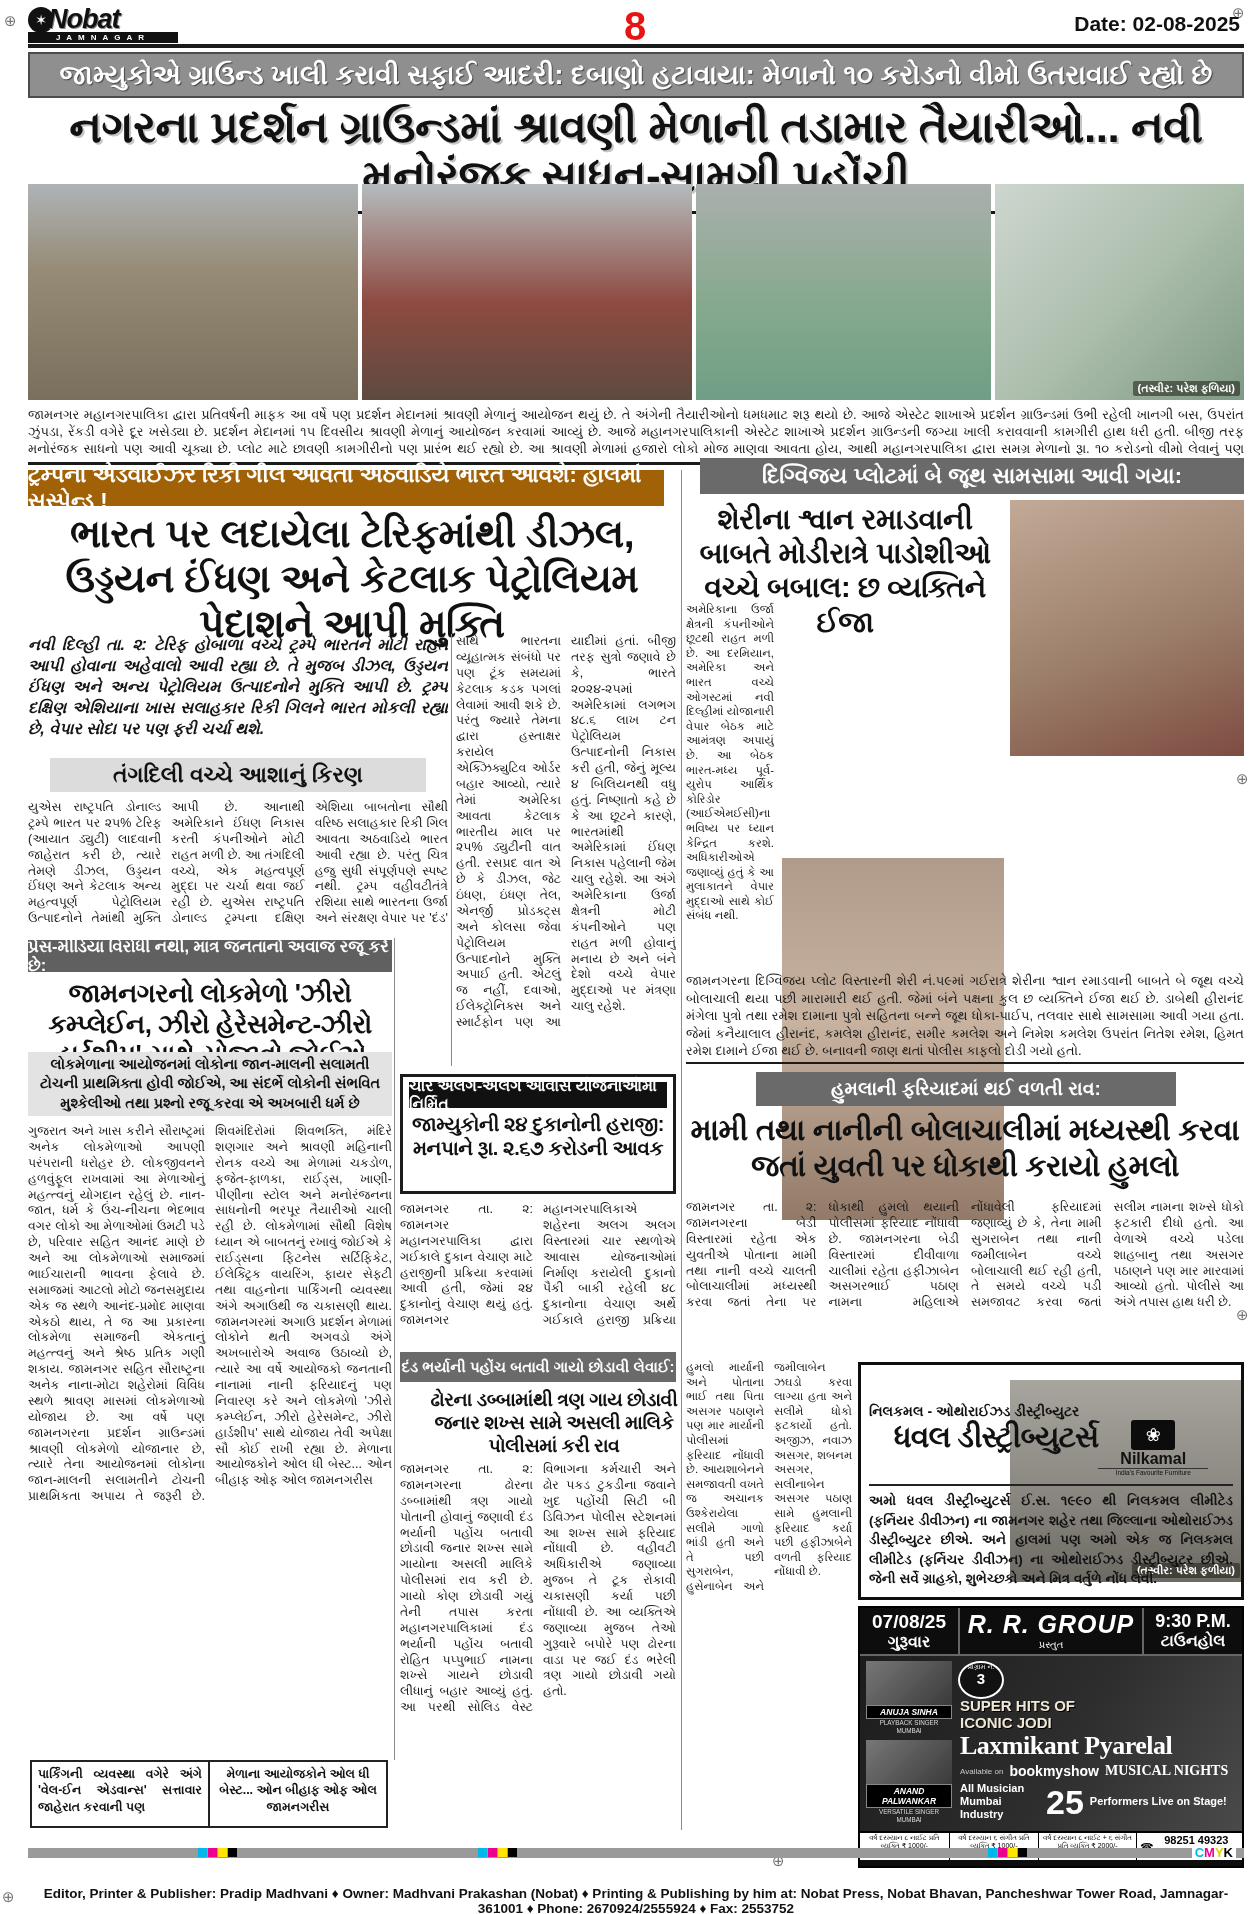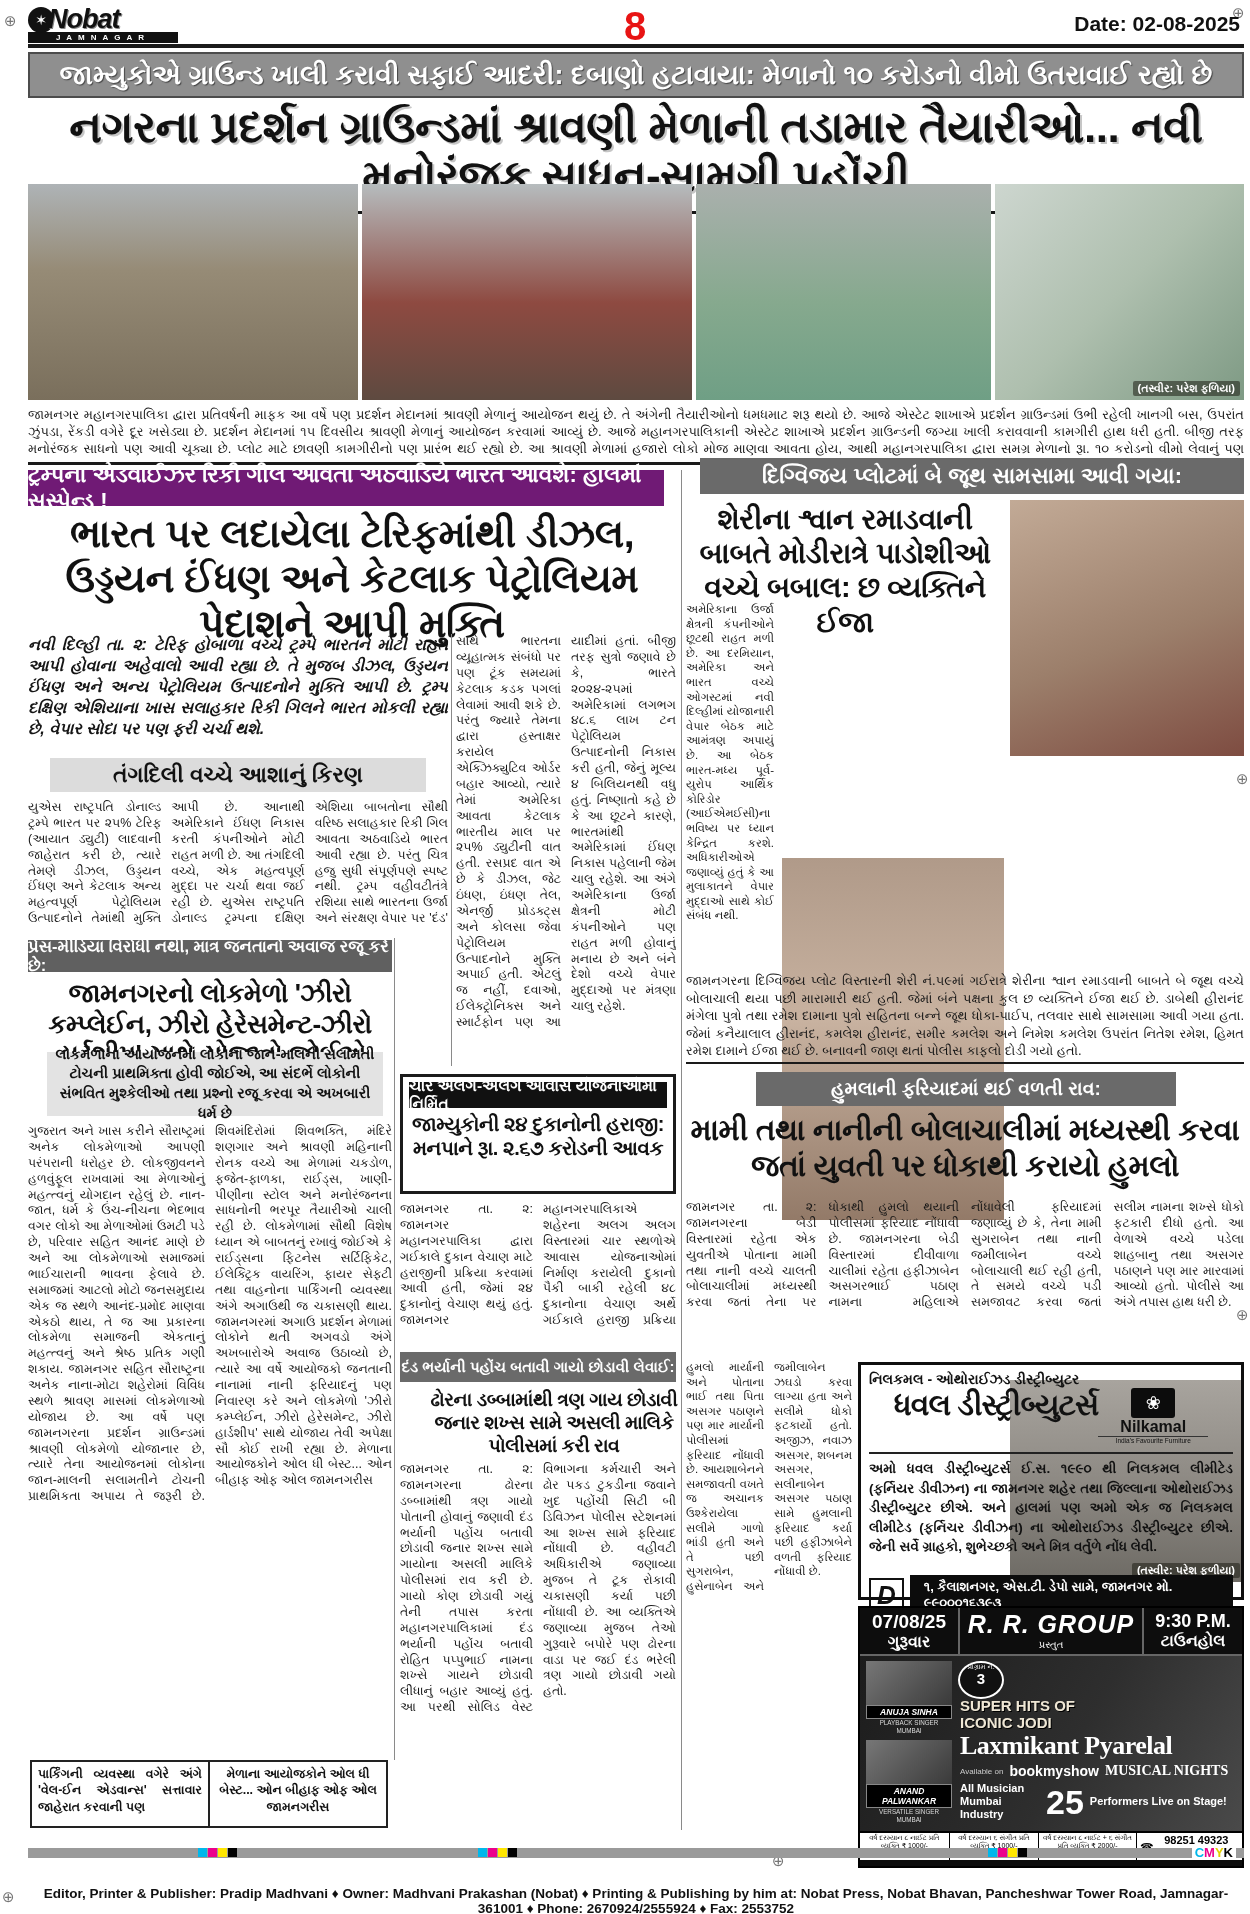--- a/index.html
+++ b/index.html
@@ -62,31 +62,31 @@
     <div class="photo" style="flex:0 0 330px;background:linear-gradient(180deg,#b6bcbe 0%,#8e4a41 55%,#5e4a40 100%);"></div>
     <div class="photo" style="flex:0 0 295px;background:linear-gradient(180deg,#aab0ad 0%,#86a98e 55%,#6f9f85 100%);"></div>
     <div class="photo" style="flex:1;background:linear-gradient(135deg,#cdd6cf 0%,#aebfae 50%,#7e9a84 100%);">
       <span class="credit">(તસ્વીર: પરેશ ફળિયા)</span>
     </div>
   </div>
 
   <div class="abs body-txt" style="left:28px;top:406px;width:1216px;height:52px;font-size:13px;line-height:1.32;">જામનગર મહાનગરપાલિકા દ્વારા પ્રતિવર્ષની માફક આ વર્ષે પણ પ્રદર્શન મેદાનમાં શ્રાવણી મેળાનું આયોજન થયું છે. તે અંગેની તૈયારીઓનો ધમધમાટ શરૂ થયો છે. આજે એસ્ટેટ શાખાએ પ્રદર્શન ગ્રાઉન્ડમાં ઉભી રહેલી ખાનગી બસ, ઉપરાંત ઝુંપડા, રેંકડી વગેરે દૂર ખસેડ્યા છે. પ્રદર્શન મેદાનમાં ૧૫ દિવસીય શ્રાવણી મેળાનું આયોજન કરવામાં આવ્યું છે. આજે મહાનગરપાલિકાની એસ્ટેટ શાખાએ પ્રદર્શન ગ્રાઉન્ડની જગ્યા ખાલી કરાવવાની કામગીરી હાથ ધરી હતી. બીજી તરફ મનોરંજક સાધનો પણ આવી ચૂક્યા છે. પ્લોટ માટે છાવણી કામગીરીનો પણ પ્રારંભ થઈ રહ્યો છે. આ શ્રાવણી મેળામાં હજારો લોકો મોજ માણવા આવતા હોય, આથી મહાનગરપાલિકા દ્વારા સમગ્ર મેળાનો રૂા. ૧૦ કરોડનો વીમો લેવાનું પણ આયોજન થયું છે. આ માટે દસ્તાવેજી કામગીરી ચાલી રહી છે.</div>
   <div class="abs rule-h" style="left:28px;top:462px;width:1216px;height:3px;"></div>
 
-  <div class="abs kicker" style="left:28px;top:470px;width:636px;height:36px;background:#701a75;font-size:22px;">ટ્રમ્પના એડવાઈઝર રિકી ગીલ આવતા અઠવાડિયે ભારત આવશે: હાલમાં સસ્પેન્ડ !</div>
+  <div class="abs kicker" style="left:28px;top:470px;width:636px;height:36px;background:#a16207;font-size:22px;">ટ્રમ્પના એડવાઈઝર રિકી ગીલ આવતા અઠવાડિયે ભારત આવશે: હાલમાં સસ્પેન્ડ !</div>
   <div class="abs hl ctr" style="left:28px;top:512px;width:648px;font-size:39px;font-weight:900;line-height:1.15;">ભારત પર લદાયેલા ટેરિફમાંથી ડીઝલ, ઉડ્ડયન ઈંધણ અને કેટલાક પેટ્રોલિયમ પેદાશને આપી મુક્તિ</div>
 
   <div class="abs body-txt" style="left:28px;top:634px;width:420px;height:118px;font-size:16px;font-weight:bold;font-style:italic;line-height:1.32;">નવી દિલ્હી તા. ૨: ટેરિફ હોબાળા વચ્ચે ટ્રમ્પે ભારતને મોટી રાહત આપી હોવાના અહેવાલો આવી રહ્યા છે. તે મુજબ ડીઝલ, ઉડ્ડયન ઈંધણ અને અન્ય પેટ્રોલિયમ ઉત્પાદનોને મુક્તિ આપી છે. ટ્રમ્પ દક્ષિણ એશિયાના ખાસ સલાહકાર રિકી ગિલને ભારત મોકલી રહ્યા છે, વેપાર સોદા પર પણ ફરી ચર્ચા થશે.</div>
   <div class="abs" style="left:50px;top:758px;width:376px;height:34px;background:#dcdcdc;display:flex;align-items:center;justify-content:center;font-weight:900;font-size:22px;">તંગદિલી વચ્ચે આશાનું કિરણ</div>
   <div class="abs body-txt cols3" style="left:28px;top:800px;width:420px;height:134px;">યુએસ રાષ્ટ્રપતિ ડોનાલ્ડ ટ્રમ્પે ભારત પર ૨૫% ટેરિફ (આયાત ડ્યુટી) લાદવાની જાહેરાત કરી છે, ત્યારે તેમણે ડીઝલ, ઉડ્ડયન ઈંધણ અને કેટલાક અન્ય મહત્વપૂર્ણ પેટ્રોલિયમ ઉત્પાદનોને તેમાંથી મુક્તિ આપી છે. આનાથી અમેરિકાને ઈંધણ નિકાસ કરતી કંપનીઓને મોટી રાહત મળી છે. આ તંગદિલી વચ્ચે, એક મહત્વપૂર્ણ મુદ્દા પર ચર્ચા થવા જઈ રહી છે. યુએસ રાષ્ટ્રપતિ ડોનાલ્ડ ટ્રમ્પના દક્ષિણ એશિયા બાબતોના સૌથી વરિષ્ઠ સલાહકાર રિકી ગિલ આવતા અઠવાડિયે ભારત આવી રહ્યા છે. પરંતુ ચિત્ર હજુ સુધી સંપૂર્ણપણે સ્પષ્ટ નથી. ટ્રમ્પ વહીવટીતંત્રે રશિયા સાથે ભારતના ઉર્જા અને સંરક્ષણ વેપાર પર 'દંડ' લાદવાની વાત કરી હતી, પરંતુ આ દંડ કેટલો અને કેવી રીતે લાદવામાં આવશે - તે હજુ પણ સ્પષ્ટ નથી. ડોનાલ્ડ ટ્રમ્પે એક પ્રેસ કોન્ફરન્સમાં ભારતની વેપાર નીતિઓ પર ચિંતા વ્યક્ત કરી હતી અને કહ્યું હતું કે ભારત પર ૨૫% ટેરિફ લાદવામાં આવશે. તે સમયે, તેમણે એમ પણ ઉમેર્યું હતું કે રશિયા</div>
   <div class="abs body-txt cols2" style="left:456px;top:634px;width:220px;height:432px;">સાથે ભારતના વ્યૂહાત્મક સંબંધો પર પણ ટૂંક સમયમાં કેટલાક કડક પગલાં લેવામાં આવી શકે છે. પરંતુ જ્યારે તેમના દ્વારા હસ્તાક્ષર કરાયેલ એક્ઝિક્યુટિવ ઓર્ડર બહાર આવ્યો, ત્યારે તેમાં અમેરિકા આવતા કેટલાક ભારતીય માલ પર ૨૫% ડ્યુટીની વાત હતી. રસપ્રદ વાત એ છે કે ડીઝલ, જેટ ઇંધણ, ઇંધણ તેલ, એનર્જી પ્રોડક્ટ્સ અને કોલસા જેવા પેટ્રોલિયમ ઉત્પાદનોને મુક્તિ અપાઈ હતી. એટલું જ નહીં, દવાઓ, ઈલેક્ટ્રોનિક્સ અને સ્માર્ટફોન પણ આ યાદીમાં હતાં. બીજી તરફ સુત્રો જણાવે છે કે, ભારતે ૨૦૨૪-૨૫માં અમેરિકામાં લગભગ ૪૮.૬ લાખ ટન પેટ્રોલિયમ ઉત્પાદનોની નિકાસ કરી હતી, જેનું મૂલ્ય ૪ બિલિયનથી વધુ હતું. નિષ્ણાતો કહે છે કે આ છૂટને કારણે, ભારતમાંથી અમેરિકામાં ઈંધણ નિકાસ પહેલાની જેમ ચાલુ રહેશે. આ અંગે અમેરિકાના ઉર્જા ક્ષેત્રની મોટી કંપનીઓને પણ રાહત મળી હોવાનું મનાય છે અને બંને દેશો વચ્ચે વેપાર મુદ્દાઓ પર મંત્રણા ચાલુ રહેશે.</div>
 
   <div class="abs kicker" style="left:28px;top:940px;width:364px;height:32px;background:#606060;font-size:16.5px;">પ્રેસ-મીડિયા વિરોધી નથી, માત્ર જનતાનો અવાજ રજૂ કરે છે:</div>
   <div class="abs hl ctr" style="left:28px;top:978px;width:364px;font-size:26px;font-weight:900;line-height:1.18;">જામનગરનો લોકમેળો 'ઝીરો કમ્પ્લેઈન, ઝીરો હેરેસમેન્ટ-ઝીરો હાર્ડશીપ' સાથે યોજાવો જોઈએ</div>
-  <div class="abs ctr" style="left:28px;top:1052px;width:336px;height:64px;background:#e3e3e3;font-weight:bold;font-size:14.5px;line-height:1.35;display:flex;align-items:center;padding:2px 6px;box-sizing:border-box;margin-left:19px;">લોકમેળાના આયોજનમાં લોકોના જાન-માલની સલામતી ટોચની પ્રાથમિક્તા હોવી જોઈએ, આ સંદર્ભે લોકોની સંભવિત મુશ્કેલીઓ તથા પ્રશ્નો રજૂ કરવા એ અખબારી ધર્મ છે</div>
+  <div class="abs ctr" style="left:28px;top:1052px;width:364px;height:64px;background:#e3e3e3;font-weight:bold;font-size:14.5px;line-height:1.35;display:flex;align-items:center;padding:2px 6px;box-sizing:border-box;">લોકમેળાના આયોજનમાં લોકોના જાન-માલની સલામતી ટોચની પ્રાથમિક્તા હોવી જોઈએ, આ સંદર્ભે લોકોની સંભવિત મુશ્કેલીઓ તથા પ્રશ્નો રજૂ કરવા એ અખબારી ધર્મ છે</div>
   <div class="abs body-txt cols2" style="left:28px;top:1124px;width:364px;height:628px;">ગુજરાત અને ખાસ કરીને સૌરાષ્ટ્રમાં અનેક લોકમેળાઓ આપણી પરંપરાની ધરોહર છે. લોકજીવનને હળવુંફૂલ રાખવામાં આ મેળાઓનું મહત્ત્વનું યોગદાન રહેલું છે. નાન-જાત, ધર્મ કે ઉંચ-નીચના ભેદભાવ વગર લોકો આ મેળાઓમાં ઉમટી પડે છે, પરિવાર સહિત આનંદ માણે છે અને આ લોકમેળાઓ સમાજમાં ભાઈચારાની ભાવના ફેલાવે છે. સમાજમાં આટલો મોટો જનસમુદાય એક જ સ્થળે આનંદ-પ્રમોદ માણવા એકઠો થાય, તે જ આ પ્રકારના લોકમેળા સમાજની એકતાનું મહત્ત્વનું અને શ્રેષ્ઠ પ્રતિક ગણી શકાય. જામનગર સહિત સૌરાષ્ટ્રના અનેક નાના-મોટા શહેરોમાં વિવિધ સ્થળે શ્રાવણ માસમાં લોકમેળાઓ યોજાય છે. આ વર્ષે પણ જામનગરના પ્રદર્શન ગ્રાઉન્ડમાં શ્રાવણી લોકમેળો યોજાનાર છે, ત્યારે તેના આયોજનમાં લોકોના જાન-માલની સલામતીને ટોચની પ્રાથમિકતા અપાય તે જરૂરી છે. શિવમંદિરોમાં શિવભક્તિ, મંદિરે શણગાર અને શ્રાવણી મહિનાની રોનક વચ્ચે આ મેળામાં ચકડોળ, ફજેત-ફાળકા, રાઈડ્સ, ખાણી-પીણીના સ્ટોલ અને મનોરંજનના સાધનોની ભરપૂર તૈયારીઓ ચાલી રહી છે. લોકમેળામાં સૌથી વિશેષ ધ્યાન એ બાબતનું રખાવું જોઈએ કે રાઈડ્સના ફિટનેસ સર્ટિફિકેટ, ઈલેક્ટ્રિક વાયરિંગ, ફાયર સેફ્ટી તથા વાહનોના પાર્કિંગની વ્યવસ્થા અંગે અગાઉથી જ ચકાસણી થાય. જામનગરમાં અગાઉ પ્રદર્શન મેળામાં લોકોને થતી અગવડો અંગે અખબારોએ અવાજ ઉઠાવ્યો છે, ત્યારે આ વર્ષે આયોજકો જનતાની નાનામાં નાની ફરિયાદનું પણ નિવારણ કરે અને લોકમેળો 'ઝીરો કમ્પ્લેઈન, ઝીરો હેરેસમેન્ટ, ઝીરો હાર્ડશીપ' સાથે યોજાય તેવી અપેક્ષા સૌ કોઈ રાખી રહ્યા છે. મેળાના આયોજકોને ઓલ ધી બેસ્ટ... ઓન બીહાફ ઓફ ઓલ જામનગરીસ</div>
   <div class="abs" style="left:30px;top:1760px;width:358px;height:68px;border:2px solid #222;display:flex;box-sizing:border-box;">
     <div style="flex:1;border-right:2px solid #222;padding:4px 6px;font-size:12.5px;font-weight:bold;line-height:1.3;" class="jc">પાર્કિંગની વ્યવસ્થા વગેરે અંગે 'વેલ-ઈન એડવાન્સ' સત્તાવાર જાહેરાત કરવાની પણ</div>
     <div style="flex:1;padding:4px 6px;font-size:12.5px;font-weight:bold;line-height:1.3;" class="ctr">મેળાના આયોજકોને ઓલ ધી બેસ્ટ... ઓન બીહાફ ઓફ ઓલ જામનગરીસ</div>
   </div>
 
   <div class="abs" style="left:400px;top:1074px;width:276px;height:120px;border:3px solid #1b1b1b;box-sizing:border-box;padding:5px 6px;">
     <div class="kicker" style="background:#111;height:26px;font-size:15.5px;">ચાર અલગ-અલગ આવાસ યોજનાઓમાં નિર્મિત</div>
     <div class="hl ctr" style="font-size:20px;font-weight:900;margin-top:4px;line-height:1.2;">જામ્યુકોની ૨૪ દુકાનોની હરાજી: મનપાને રૂા. ૨.૬૭ કરોડની આવક</div>
   </div>
@@ -106,21 +106,21 @@
   </div>
   <div class="abs body-txt" style="left:686px;top:972px;width:558px;height:86px;font-size:13px;line-height:1.35;">જામનગરના દિગ્વિજય પ્લોટ વિસ્તારની શેરી નં.૫૯માં ગઈરાત્રે શેરીના શ્વાન રમાડવાની બાબતે બે જૂથ વચ્ચે બોલાચાલી થયા પછી મારામારી થઈ હતી. જેમાં બંને પક્ષના કુલ છ વ્યક્તિને ઈજા થઈ છે. ડાબેથી હીરાનંદ મંગેલા પુત્રો તથા રમેશ દામાના પુત્રો સહિતના બન્ને જૂથ ધોકા-પાઈપ, તલવાર સાથે સામસામા આવી ગયા હતા. જેમાં કનૈયાલાલ હીરાનંદ, કમલેશ હીરાનંદ, સમીર કમલેશ અને નિમેશ કમલેશ ઉપરાંત નિતેશ રમેશ, હિમત રમેશ દામાને ઈજા થઈ છે. બનાવની જાણ થતાં પોલીસ કાફલો દોડી ગયો હતો.</div>
   <div class="abs rule-h" style="left:686px;top:1062px;width:558px;height:2px;"></div>
 
   <div class="abs kicker" style="left:756px;top:1072px;width:420px;height:34px;background:#6a6a6a;font-size:19px;">હુમલાની ફરિયાદમાં થઈ વળતી રાવ:</div>
   <div class="abs hl ctr" style="left:686px;top:1112px;width:558px;font-size:30px;font-weight:900;line-height:1.2;">મામી તથા નાનીની બોલાચાલીમાં મધ્યસ્થી કરવા જતાં યુવતી પર ધોકાથી કરાયો હુમલો</div>
   <div class="abs body-txt cols4" style="left:686px;top:1200px;width:558px;height:152px;">જામનગર તા. ૨: જામનગરના બેડી વિસ્તારમાં રહેતા એક યુવતીએ પોતાના મામી તથા નાની વચ્ચે ચાલતી બોલાચાલીમાં મધ્યસ્થી કરવા જતાં તેના પર ધોકાથી હુમલો થયાની પોલીસમાં ફરિયાદ નોંધાવી છે. જામનગરના બેડી વિસ્તારમાં દીવીવાળા ચાલીમાં રહેતા હફીઝાબેન અસગરભાઈ પઠાણ નામના મહિલાએ નોંધાવેલી ફરિયાદમાં જણાવ્યું છે કે, તેના મામી સુગરાબેન તથા નાની જમીલાબેન વચ્ચે બોલાચાલી થઈ રહી હતી, તે સમયે વચ્ચે પડી સમજાવટ કરવા જતાં સલીમ નામના શખ્સે ધોકો ફટકારી દીધો હતો. આ વેળાએ વચ્ચે પડેલા શાહબાનુ તથા અસગર પઠાણને પણ માર મારવામાં આવ્યો હતો. પોલીસે આ અંગે તપાસ હાથ ધરી છે.</div>
   <div class="abs body-txt cols2" style="left:686px;top:1360px;width:166px;height:470px;font-size:11.5px;">હુમલો માર્યાની અને પોતાના ભાઈ તથા પિતા અસગર પઠાણને પણ માર માર્યાની પોલીસમાં ફરિયાદ નોંધાવી છે. આયશાબેનને સમજાવતી વખતે જ અચાનક ઉશ્કેરાયેલા સલીમે ગાળો ભાંડી હતી અને તે પછી સુગરાબેન, હુસેનાબેન અને જમીલાબેન ઝઘડો કરવા લાગ્યા હતા અને સલીમે ધોકો ફટકાર્યો હતો. અજીઝ, નવાઝ અસગર, શબનમ અસગર, સલીનાબેન અસગર પઠાણ સામે હુમલાની ફરિયાદ કર્યા પછી હફીઝાબેને વળતી ફરિયાદ નોંધાવી છે.</div>
 
   <div class="abs" style="left:858px;top:1362px;width:386px;height:238px;border:3px solid #0e0e0e;box-sizing:border-box;padding:6px 8px;">
-    <div style="font-size:14px;font-weight:bold;">નિલકમલ - ઓથોરાઈઝડ ડીસ્ટ્રીબ્યુટર</div>
+    <div style="font-size:14px;font-weight:bold;margin-top:32px;">નિલકમલ - ઓથોરાઈઝડ ડીસ્ટ્રીબ્યુટર</div>
     <div style="display:flex;align-items:flex-start;justify-content:center;border-bottom:2px solid #222;padding-bottom:8px;">
       <div style="font-size:30px;font-weight:900;letter-spacing:-1px;">ધવલ ડીસ્ટ્રીબ્યુટર્સ</div>
       <div style="width:110px;text-align:center;">
         <div style="background:#0c0c0c;color:#fff;height:30px;width:44px;margin:0 auto;display:flex;align-items:center;justify-content:center;font-size:18px;border-radius:3px;">❀</div>
         <div style="font-weight:900;font-size:16px;">Nilkamal</div>
         <div style="font-size:6.5px;border-top:1px solid #333;">India's Favourite Furniture</div>
       </div>
     </div>
     <div class="jc" style="font-size:13.5px;font-weight:bold;line-height:1.45;margin-top:5px;height:112px;overflow:hidden;">અમો ધવલ ડીસ્ટ્રીબ્યુટર્સ ઈ.સ. ૧૯૯૦ થી નિલકમલ લીમીટેડ (ફર્નિયર ડીવીઝન) ના જામનગર શહેર તથા જિલ્લાના ઓથોરાઈઝડ ડીસ્ટ્રીબ્યુટર છીએ. અને હાલમાં પણ અમો એક જ નિલકમલ લીમીટેડ (ફર્નિચર ડીવીઝન) ના ઓથોરાઈઝડ ડીસ્ટ્રીબ્યુટર છીએ. જેની સર્વે ગ્રાહકો, શુભેચ્છકો અને મિત્ર વર્તુળે નોંધ લેવી.</div>
     <div style="display:flex;align-items:center;margin-top:4px;">

